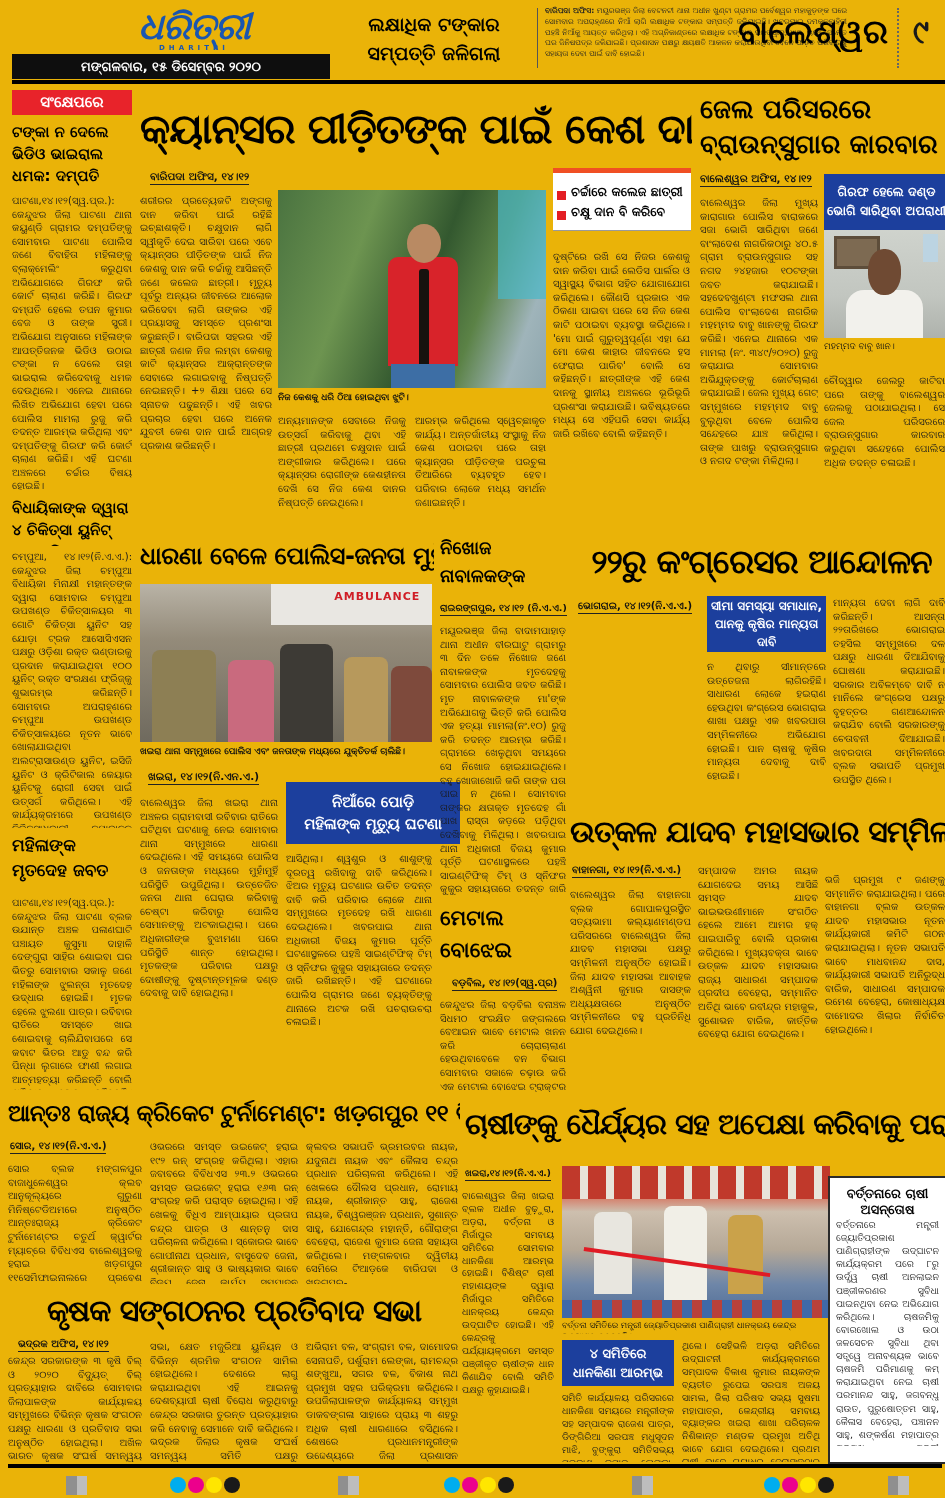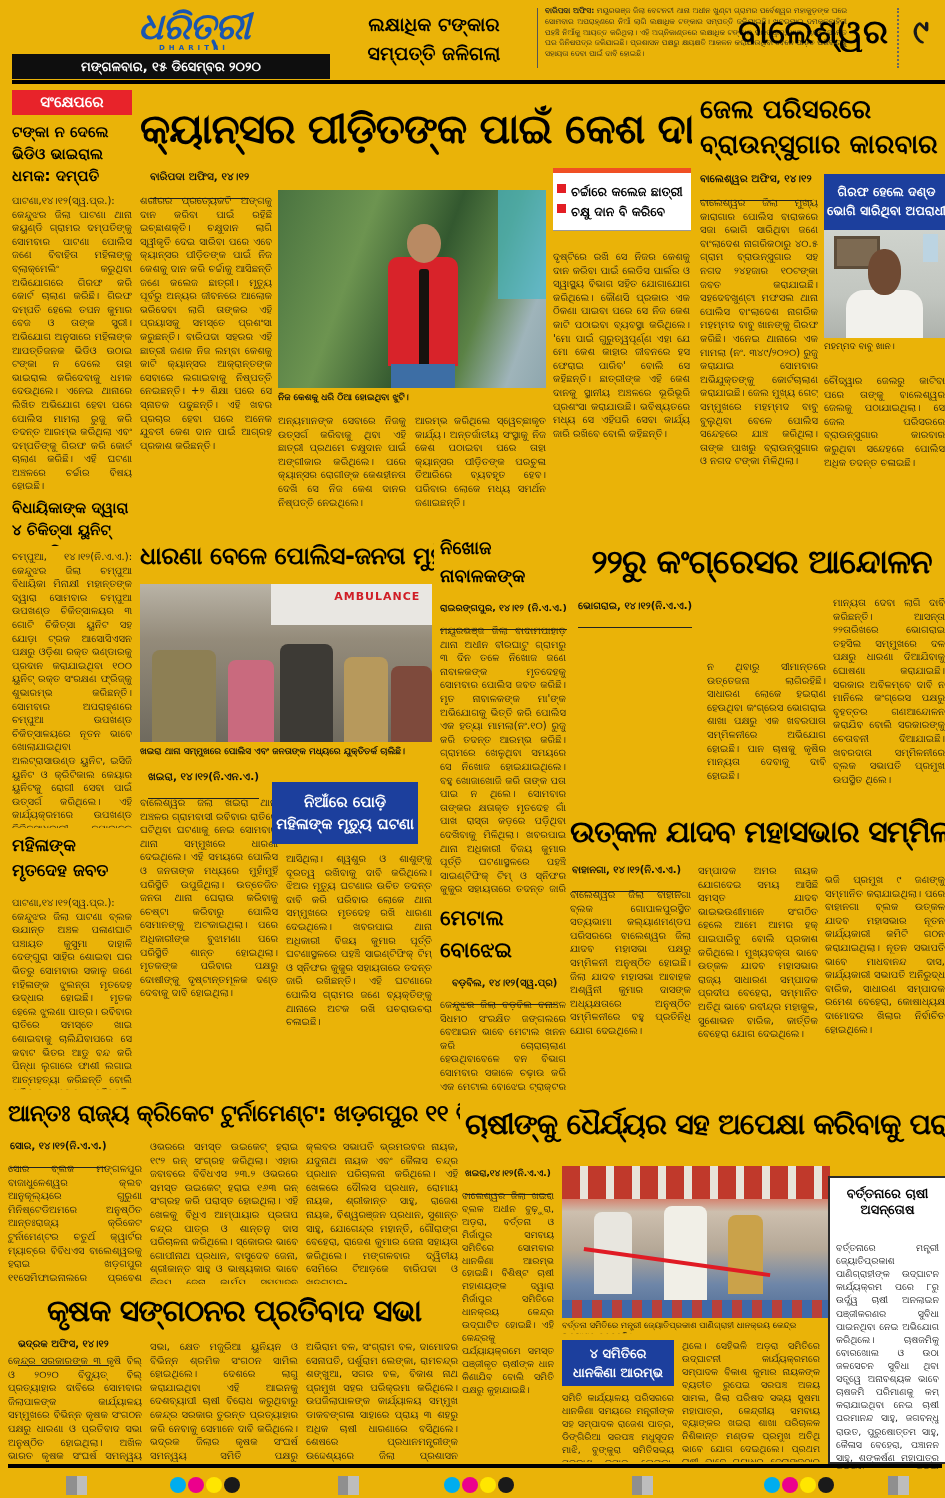--- a/index.html
+++ b/index.html
@@ -20,32 +20,32 @@
   .edition{position:absolute;left:720px;top:12px;width:168px;font-size:33px;font-weight:800;color:#000;
         text-align:right;white-space:nowrap;overflow:hidden;}
   .dotsep{position:absolute;left:897px;top:8px;width:0;height:60px;border-left:2px dotted #666;}
   .pageno{position:absolute;left:900px;top:12px;width:42px;font-size:33px;font-weight:800;text-align:center;}
   .hrule{position:absolute;left:12px;top:80px;width:933px;height:4px;background:#000;}
   
   .hl{position:absolute;font-weight:800;color:#000;overflow:hidden;}
   .center{text-align:center;}
   .nowrap{white-space:nowrap;}
   .dl{position:absolute;font-size:10.5px;font-weight:700;color:#111;overflow:hidden;white-space:nowrap;}
-  .dl span{display:inline-block;border-bottom:1.3px solid #222;padding-bottom:15px;}
+  .dl span{display:inline-block;border-bottom:1.3px solid #222;padding-bottom:1px;}
   .col{position:absolute;font-size:10px;line-height:1.36;text-align:justify;color:#1b1b1b;overflow:hidden;word-break:break-word;}
   .cap{position:absolute;font-size:9px;font-weight:700;color:#101010;overflow:hidden;}
   .bluebox{position:absolute;background:#1c3f9d;color:#fff;font-weight:800;display:flex;flex-direction:column;
         align-items:center;justify-content:center;text-align:center;line-height:1.5;overflow:hidden;}
   .redlabel{position:absolute;left:12px;top:90px;width:120px;height:25px;background:#e8232a;color:#fff;
         font-size:15px;font-weight:800;text-align:center;line-height:25px;overflow:hidden;}
   .hibox{position:absolute;border-top:5px solid #f04f23;border-bottom:1px solid #9a9a9a;background:#fff;padding:7px 4px 6px 4px;}
-  .hibox .item{display:flex;align-items:flex-start;gap:5px;font-size:12.5px;font-weight:800;color:#000;margin:4px 0;}
+  .hibox .item{display:flex;align-items:flex-end;gap:5px;font-size:12.5px;font-weight:800;color:#000;margin:4px 0;}
   .hibox .sq{width:9px;height:9px;background:#e31e24;flex:0 0 auto;}
   .sidebox{position:absolute;border:2px solid #2b2b2b;background:#fff;padding:8px 6px;}
-  .sidebox .t{font-size:13px;font-weight:800;text-align:center;margin-bottom:23px;color:#000;}
+  .sidebox .t{font-size:13px;font-weight:800;text-align:center;margin-bottom:0;color:#000;}
   .sidebox .b{font-size:9.5px;line-height:1.38;text-align:justify;color:#1b1b1b;overflow:hidden;}
   
   .photo{position:absolute;overflow:hidden;background:#a8a396;}
   .photo>div{position:absolute;}
   .ph-hair{background:linear-gradient(110deg,#4a7340 0%,#6d9450 30%,#33582f 55%,#5b8246 72%,#9fb4ba 88%,#8ea6ad 100%);}
   .hair-wall{right:0;top:0;width:18%;height:55%;background:#49b8c8;opacity:.7;}
   .hair-body{left:41%;top:34%;width:26%;height:55%;background:#d8232a;border-radius:10px 10px 0 0;}
   .hair-head{left:48%;top:17%;width:13%;height:20%;background:#b98a63;border-radius:50%;}
   .hair-braid{left:52.5%;top:40%;width:4%;height:58%;background:#17120e;border-radius:3px;}
   .hair-jeans{left:42%;top:88%;width:24%;height:12%;background:#3d6ea5;}
@@ -146,36 +146,40 @@
     <div class="amb-text">AMBULANCE</div>
     <div class="crowd-1"></div>
     <div class="crowd-2"></div>
     <div class="crowd-3"></div>
     <div class="crowd-4"></div>
     <div class="crowd-5"></div>
   </div>
   <div class="cap" style="left:140px;top:746px;width:292px;height:15px;">ଖଇରା ଥାନା ସମ୍ମୁଖରେ ପୋଲିସ ଏବଂ ଜନତାଙ୍କ ମଧ୍ୟରେ ଯୁକ୍ତିତର୍କ ଚାଲିଛି।</div>
   <div class="dl" style="left:148px;top:770px;width:175px;"><span>ଖଇରା, ୧୪।୧୨(ନି.ଏନ.ଏ.)</span></div>
   <div class="col" style="left:140px;top:796px;width:138px;height:294px;">ବାଲେଶ୍ୱର ଜିଲା ଖଇରା ଥାନା ଅଞ୍ଚଳର ଗ୍ରାମବାସୀ ରବିବାର ରାତିରେ ଘଟିଥିବା ଘଟଣାକୁ ନେଇ ସୋମବାର ଥାନା ସମ୍ମୁଖରେ ଧାରଣା ଦେଇଥିଲେ। ଏହି ସମୟରେ ପୋଲିସ ଓ ଜନତାଙ୍କ ମଧ୍ୟରେ ମୁହାଁମୁହିଁ ପରିସ୍ଥିତି ଉପୁଜିଥିଲା। ଉତ୍ତେଜିତ ଜନତା ଥାନା ଘେରାଉ କରିବାକୁ ଚେଷ୍ଟା କରିବାରୁ ପୋଲିସ ସେମାନଙ୍କୁ ଅଟକାଇଥିଲା। ପରେ ଅଧିକାରୀଙ୍କ ବୁଝାମଣା ପରେ ପରିସ୍ଥିତି ଶାନ୍ତ ହୋଇଥିଲା। ମୃତକଙ୍କ ପରିବାର ପକ୍ଷରୁ ଦୋଷୀଙ୍କୁ ଦୃଷ୍ଟାନ୍ତମୂଳକ ଦଣ୍ଡ ଦେବାକୁ ଦାବି ହୋଇଥିଲା।</div>
-  <div class="bluebox" style="left:272px;top:782px;width:146px;height:62px;font-size:15px;">
+  <div class="bluebox" style="left:286px;top:782px;width:174px;height:62px;font-size:15px;">
     <span>ନିଆଁରେ ପୋଡ଼ି</span>
     <span>ମହିଳାଙ୍କ ମୃତ୍ୟୁ ଘଟଣା</span>
   </div>
   <div class="col" style="left:286px;top:852px;width:146px;height:238px;">ଆସିଥିଲା। ଶ୍ୱଶୁର ଓ ଶାଶୁଙ୍କୁ ଦୂରତ୍ୱ ରଖିବାକୁ ଦାବି କରିଥିଲେ। ଝିଅର ମୃତ୍ୟୁ ଘଟଣାର ଉଚିତ ତଦନ୍ତ ଦାବି କରି ପରିବାର ଲୋକେ ଥାନା ସମ୍ମୁଖରେ ମୃତଦେହ ରଖି ଧାରଣା ଦେଇଥିଲେ। ଖବରପାଇ ଥାନା ଅଧିକାରୀ ବିଜୟ କୁମାର ପୂର୍ତ୍ତି ଘଟଣାସ୍ଥଳରେ ପହଞ୍ଚି ସାଇଣ୍ଟିଫିକ୍ ଟିମ୍ ଓ ସ୍ନିଫର କୁକୁର ସହାୟତାରେ ତଦନ୍ତ ଜାରି ରଖିଛନ୍ତି। ଏହି ଘଟଣାରେ ପୋଲିସ ଗ୍ରାମର ଜଣେ ବ୍ୟକ୍ତିଙ୍କୁ ଥାନାରେ ଅଟକ ରଖି ପଚରାଉଚରା ଚଳାଇଛି।</div>
 
   <div class="hl" style="left:440px;top:534px;width:128px;height:62px;font-size:18px;line-height:1.55;"><span>ନିଖୋଜ ନାବାଳକଙ୍କ</span><br><span>କ୍ଷତାକ୍ତ ମୃତଦେହ ଜବତ</span></div>
   <div class="dl" style="left:440px;top:602px;width:128px;font-size:9.5px;"><span>ରାଇରଙ୍ଗପୁର, ୧୪।୧୨ (ନି.ଏ.ଏ.)</span></div>
   <div class="col" style="left:440px;top:624px;width:126px;height:274px;">ମୟୂରଭଞ୍ଜ ଜିଲା ବାଦାମପାହାଡ଼ ଥାନା ଅଧୀନ ବୀରଘାଟୁ ଗ୍ରାମରୁ ୩ ଦିନ ତଳେ ନିଖୋଜ ଜଣେ ନାବାଳକଙ୍କ ମୃତଦେହକୁ ସୋମବାର ପୋଲିସ ଜବତ କରିଛି। ମୃତ ନାବାଳକଙ୍କ ମା'ଙ୍କ ଅଭିଯୋଗକୁ ଭିତ୍ତି କରି ପୋଲିସ ଏକ ହତ୍ୟା ମାମଲା(ନଂ.୧୦) ରୁଜୁ କରି ତଦନ୍ତ ଆରମ୍ଭ କରିଛି। ଗ୍ରାମରେ ଖେଳୁଥିବା ସମୟରେ ସେ ନିଖୋଜ ହୋଇଯାଇଥିଲେ। ବହୁ ଖୋଜାଖୋଜି କରି ତାଙ୍କ ପତା ପାଇ ନ ଥିଲେ। ସୋମବାର ତାଙ୍କର କ୍ଷତାକ୍ତ ମୃତଦେହ ଗାଁ ପାଖ ରାସ୍ତା କଡ଼ରେ ପଡ଼ିଥିବା ଦେଖିବାକୁ ମିଳିଥିଲା। ଖବରପାଇ ଥାନା ଅଧିକାରୀ ବିଜୟ କୁମାର ପୂର୍ତ୍ତି ଘଟଣାସ୍ଥଳରେ ପହଞ୍ଚି ସାଇଣ୍ଟିଫିକ୍ ଟିମ୍ ଓ ସ୍ନିଫର କୁକୁର ସହାୟତାରେ ତଦନ୍ତ ଜାରି ରଖିଛନ୍ତି। ଏହି ଘଟଣାରେ ପୋଲିସ ଗ୍ରାମର ଜଣେ ବ୍ୟକ୍ତିଙ୍କୁ ଥାନାରେ ଅଟକ ରଖି ପଚରାଉଚରା ଚଳାଇଛି।</div>
 
   <div class="hl" style="left:440px;top:903px;width:128px;height:66px;font-size:21px;line-height:1.5;"><span>ମେଟାଲ ବୋଝେଇ</span><br></div>
   <div class="dl" style="left:452px;top:977px;width:120px;font-size:10px;"><span>ବଡ଼ବିଲ, ୧୪।୧୨(ସ୍ୱ.ପ୍ର)</span></div>
   <div class="col" style="left:440px;top:998px;width:126px;height:94px;">କେନ୍ଦୁଝର ଜିଲା ବଡ଼ବିଲ ବନାଞ୍ଚଳ ସିଧମଠ ସଂରକ୍ଷିତ ଜଙ୍ଗଲରେ ବେଆଇନ ଭାବେ ମେଟାଲ ଖନନ କରି ଚୋରାଚାଲାଣ ହେଉଥିବାବେଳେ ବନ ବିଭାଗ ସୋମବାର ସକାଳେ ଚଢ଼ାଉ କରି ଏକ ମେଟାଲ ବୋଝେଇ ଟ୍ରାକ୍ଟର ଜବତ କରିଛି।</div>
 
   <div class="hl center nowrap" style="left:578px;top:536px;width:367px;height:52px;font-size:33px;line-height:52px;letter-spacing:-1px;">୨୨ରୁ କଂଗ୍ରେସର ଆନ୍ଦୋଳନ</div>
   <div class="dl" style="left:578px;top:600px;width:125px;font-size:10px;"><span>ଭୋଗରାଇ, ୧୪।୧୨(ନି.ଏ.ଏ.)</span></div>
+  <div class="bluebox" style="left:707px;top:596px;width:119px;height:56px;font-size:12px;">
+    <span>ସୀମା ସମସ୍ୟା ସମାଧାନ,</span>
+    <span>ପାନକୁ କୃଷିର ମାନ୍ୟତା ଦାବି</span>
+  </div>
   <div class="col" style="left:707px;top:660px;width:119px;height:142px;">ନ ଥିବାରୁ ସୀମାନ୍ତରେ ଉତ୍ତେଜନା ଲାଗିରହିଛି। ସାଧାରଣ ଲୋକେ ହଇରାଣ ହେଉଥିବା କଂଗ୍ରେସ ଭୋଗରାଇ ଶାଖା ପକ୍ଷରୁ ଏକ ଖବରପାତା ସମ୍ମିଳନୀରେ ଅଭିଯୋଗ ହୋଇଛି। ପାନ ଚାଷକୁ କୃଷିର ମାନ୍ୟତା ଦେବାକୁ ଦାବି ହୋଇଛି।</div>
   <div class="col" style="left:833px;top:596px;width:112px;height:206px;">ମାନ୍ୟତା ଦେବା ଲାଗି ଦାବି କରିଛନ୍ତି। ଆସନ୍ତା ୨୨ତାରିଖରେ ଭୋଗରାଇ ତହସିଲ ସମ୍ମୁଖରେ ଦଳ ପକ୍ଷରୁ ଧାରଣା ଦିଆଯିବାକୁ ଘୋଷଣା କରାଯାଇଛି। ସରକାର ଅବିଳମ୍ବେ ଦାବି ନ ମାନିଲେ କଂଗ୍ରେସ ପକ୍ଷରୁ ବୃହତ୍ତର ଗଣଆନ୍ଦୋଳନ କରାଯିବ ବୋଲି ସରକାରଙ୍କୁ ଚେତାବନୀ ଦିଆଯାଇଛି। ଖବରଦାତା ସମ୍ମିଳନୀରେ ବ୍ଲକ ସଭାପତି ପ୍ରମୁଖ ଉପସ୍ଥିତ ଥିଲେ।</div>
 
   <div class="hl center nowrap" style="left:570px;top:808px;width:375px;height:48px;font-size:30px;line-height:48px;letter-spacing:-1px;">ଉତ୍କଳ ଯାଦବ ମହାସଭାର ସମ୍ମିଳନୀ</div>
   <div class="dl" style="left:572px;top:864px;width:140px;font-size:10px;"><span>ବାହାନଗା, ୧୪।୧୨(ନି.ଏ.ଏ.)</span></div>
   <div class="col" style="left:698px;top:864px;width:120px;height:228px;">ସମ୍ପାଦକ ଅମର ନାୟକ ଯୋଗଦେଇ ସମୟ ଆସିଛି ସମସ୍ତ ଯାଦବ ଭାଇଭଉଣୀମାନେ ସଂଗଠିତ ହେଲେ ଆମେ ଆମର ହକ୍ ପାଇପାରିବୁ ବୋଲି ପ୍ରକାଶ କରିଥିଲେ। ମୁଖ୍ୟବକ୍ତା ଭାବେ ଉତ୍କଳ ଯାଦବ ମହାସଭାର ରାଜ୍ୟ ସାଧାରଣ ସମ୍ପାଦକ ପ୍ରଦୀପ ବେହେରା, ସମ୍ମାନିତ ଅତିଥି ଭାବେ ରବୀନ୍ଦ୍ର ମହାକୁଳ, ସୁଶୋଭନ ବାରିକ, କାର୍ତ୍ତିକ ବେହେରା ଯୋଗ ଦେଇଥିଲେ।</div>
   <div class="col" style="left:570px;top:888px;width:121px;height:204px;">ବାଲେଶ୍ୱର ଜିଲା ବାହାନଗା ବ୍ଲକ ଗୋପାଳପୁରସ୍ଥିତ ସତ୍ୟଭାମା କଲ୍ୟାଣମଣ୍ଡପ ପରିସରରେ ବାଲେଶ୍ୱର ଜିଲା ଯାଦବ ମହାସଭା ପକ୍ଷରୁ ସମ୍ମିଳନୀ ଅନୁଷ୍ଠିତ ହୋଇଛି। ଜିଲା ଯାଦବ ମହାସଭା ଆବାହକ ଅଶ୍ୱିନୀ କୁମାର ଦାସଙ୍କ ଅଧ୍ୟକ୍ଷତାରେ ଅନୁଷ୍ଠିତ ସମ୍ମିଳନୀରେ ବହୁ ପ୍ରତିନିଧି ଯୋଗ ଦେଇଥିଲେ।</div>
   <div class="col" style="left:825px;top:864px;width:120px;height:228px;margin-top:9px;">ଭଜି ପ୍ରମୁଖ ୯ ଜଣଙ୍କୁ ସମ୍ମାନିତ କରାଯାଇଥିଲା। ପରେ ବାହାନଗା ବ୍ଲକ ଉତ୍କଳ ଯାଦବ ମହାସଭାର ନୂତନ କାର୍ଯ୍ୟକାରୀ କମିଟି ଗଠନ କରାଯାଇଥିଲା। ନୂତନ ସଭାପତି ଭାବେ ମାଧବାନନ୍ଦ ଦାସ, କାର୍ଯ୍ୟକାରୀ ସଭାପତି ଅନିରୁଦ୍ଧ ବାରିକ, ସାଧାରଣ ସମ୍ପାଦକ ରମେଶ ବେହେରା, କୋଷାଧ୍ୟକ୍ଷ ଦାମୋଦର ଖିଲାର ନିର୍ବାଚିତ ହୋଇଥିଲେ।</div>
 
   <div class="hl center nowrap" style="left:8px;top:1094px;width:452px;height:38px;font-size:23px;line-height:38px;letter-spacing:-0.5px;">ଆନ୍ତଃ ରାଜ୍ୟ କ୍ରିକେଟ ଟୁର୍ନାମେଣ୍ଟ: ଖଡ଼ଗପୁର ୧୧ ବିଜୟୀ</div>

